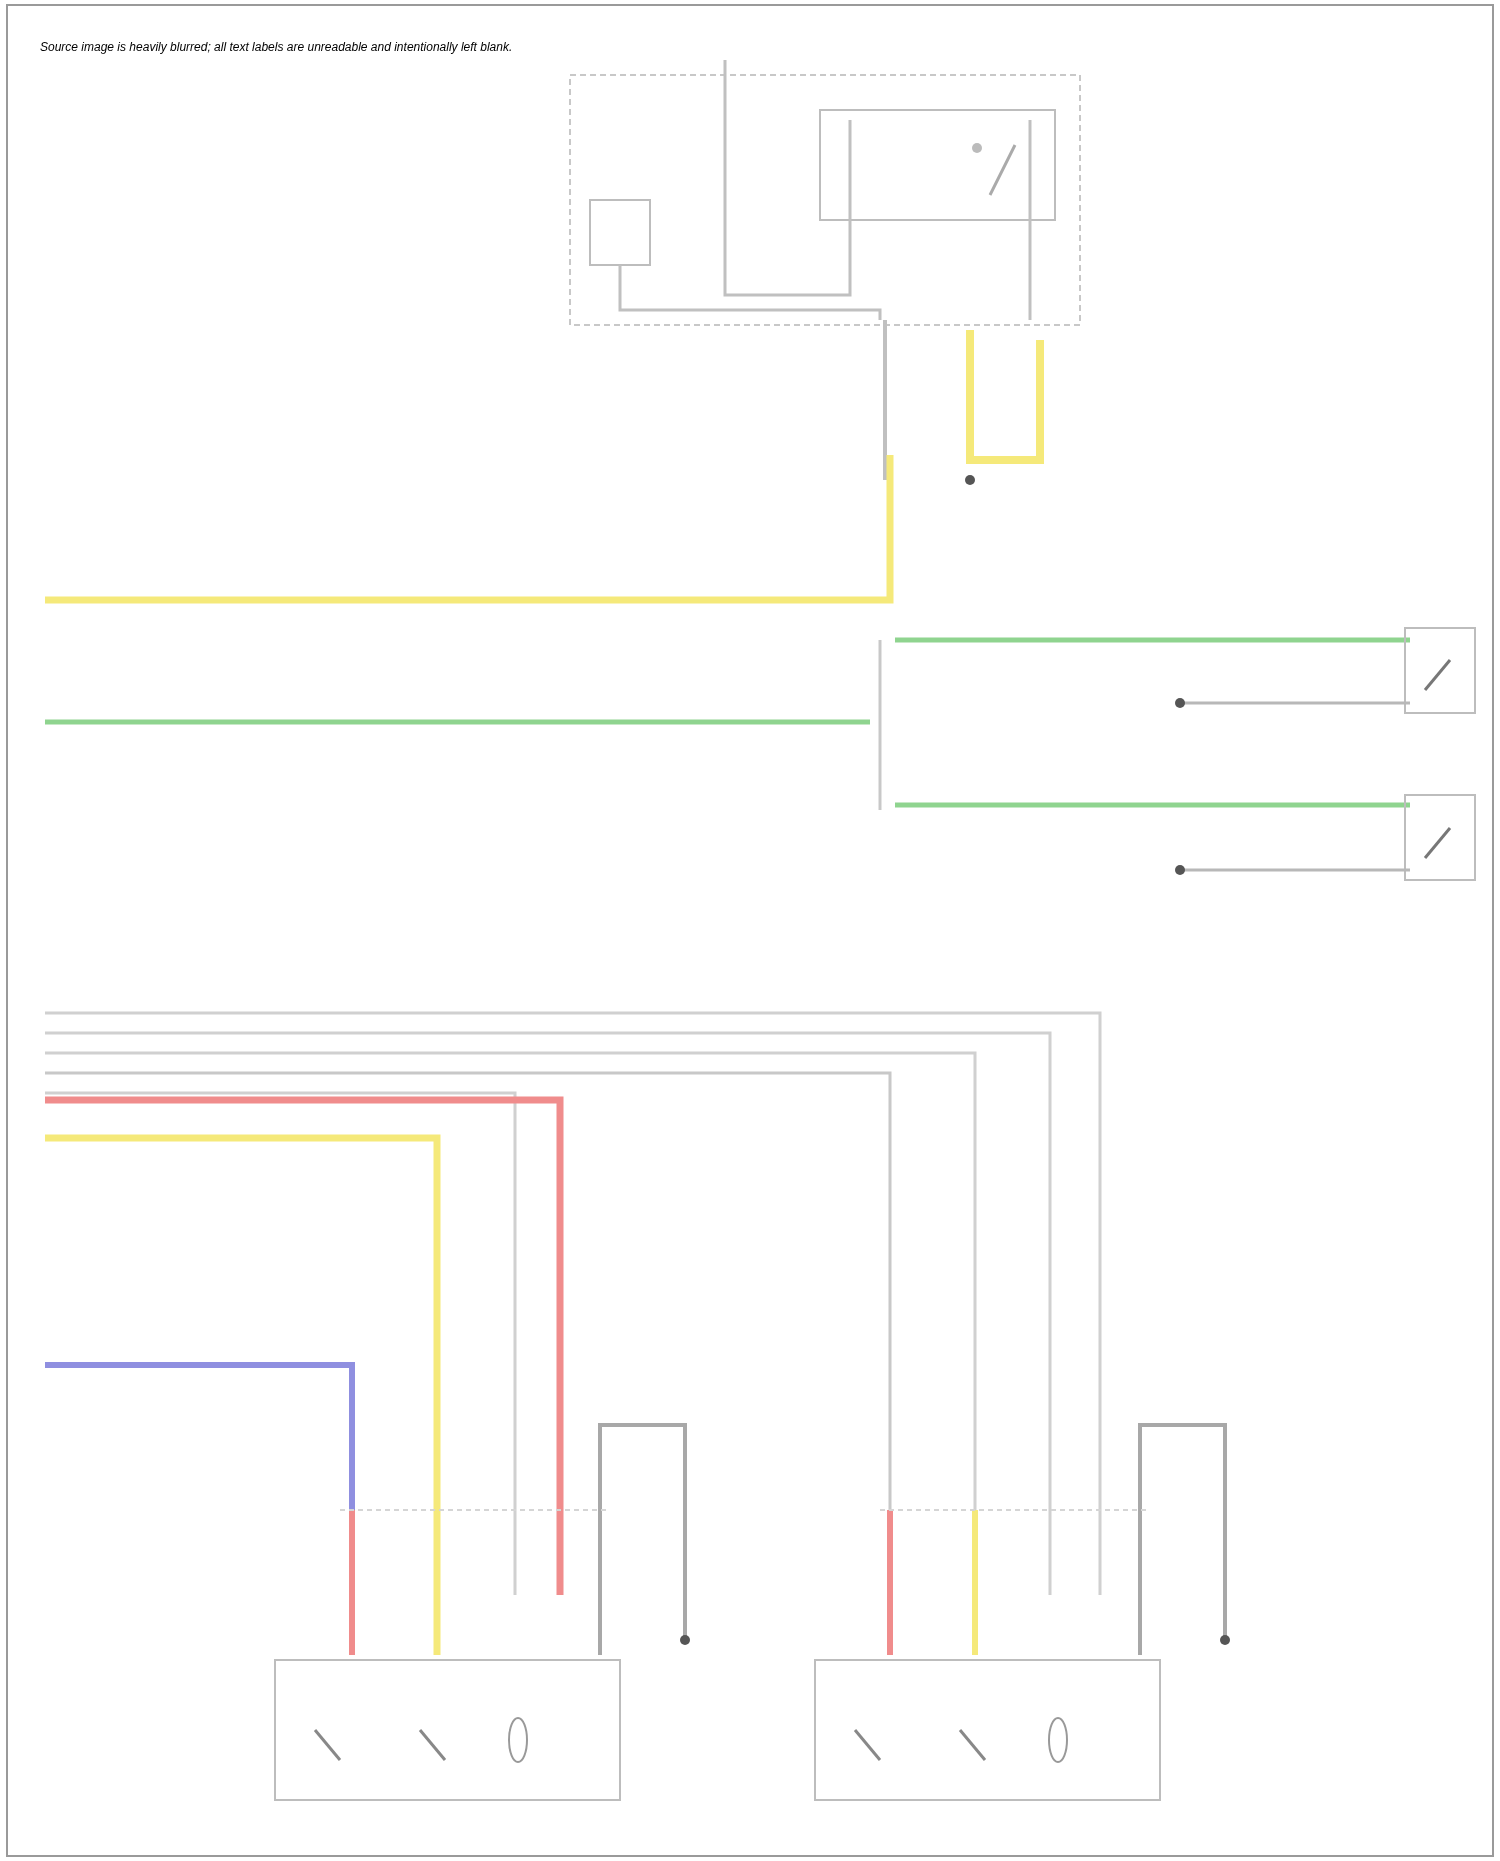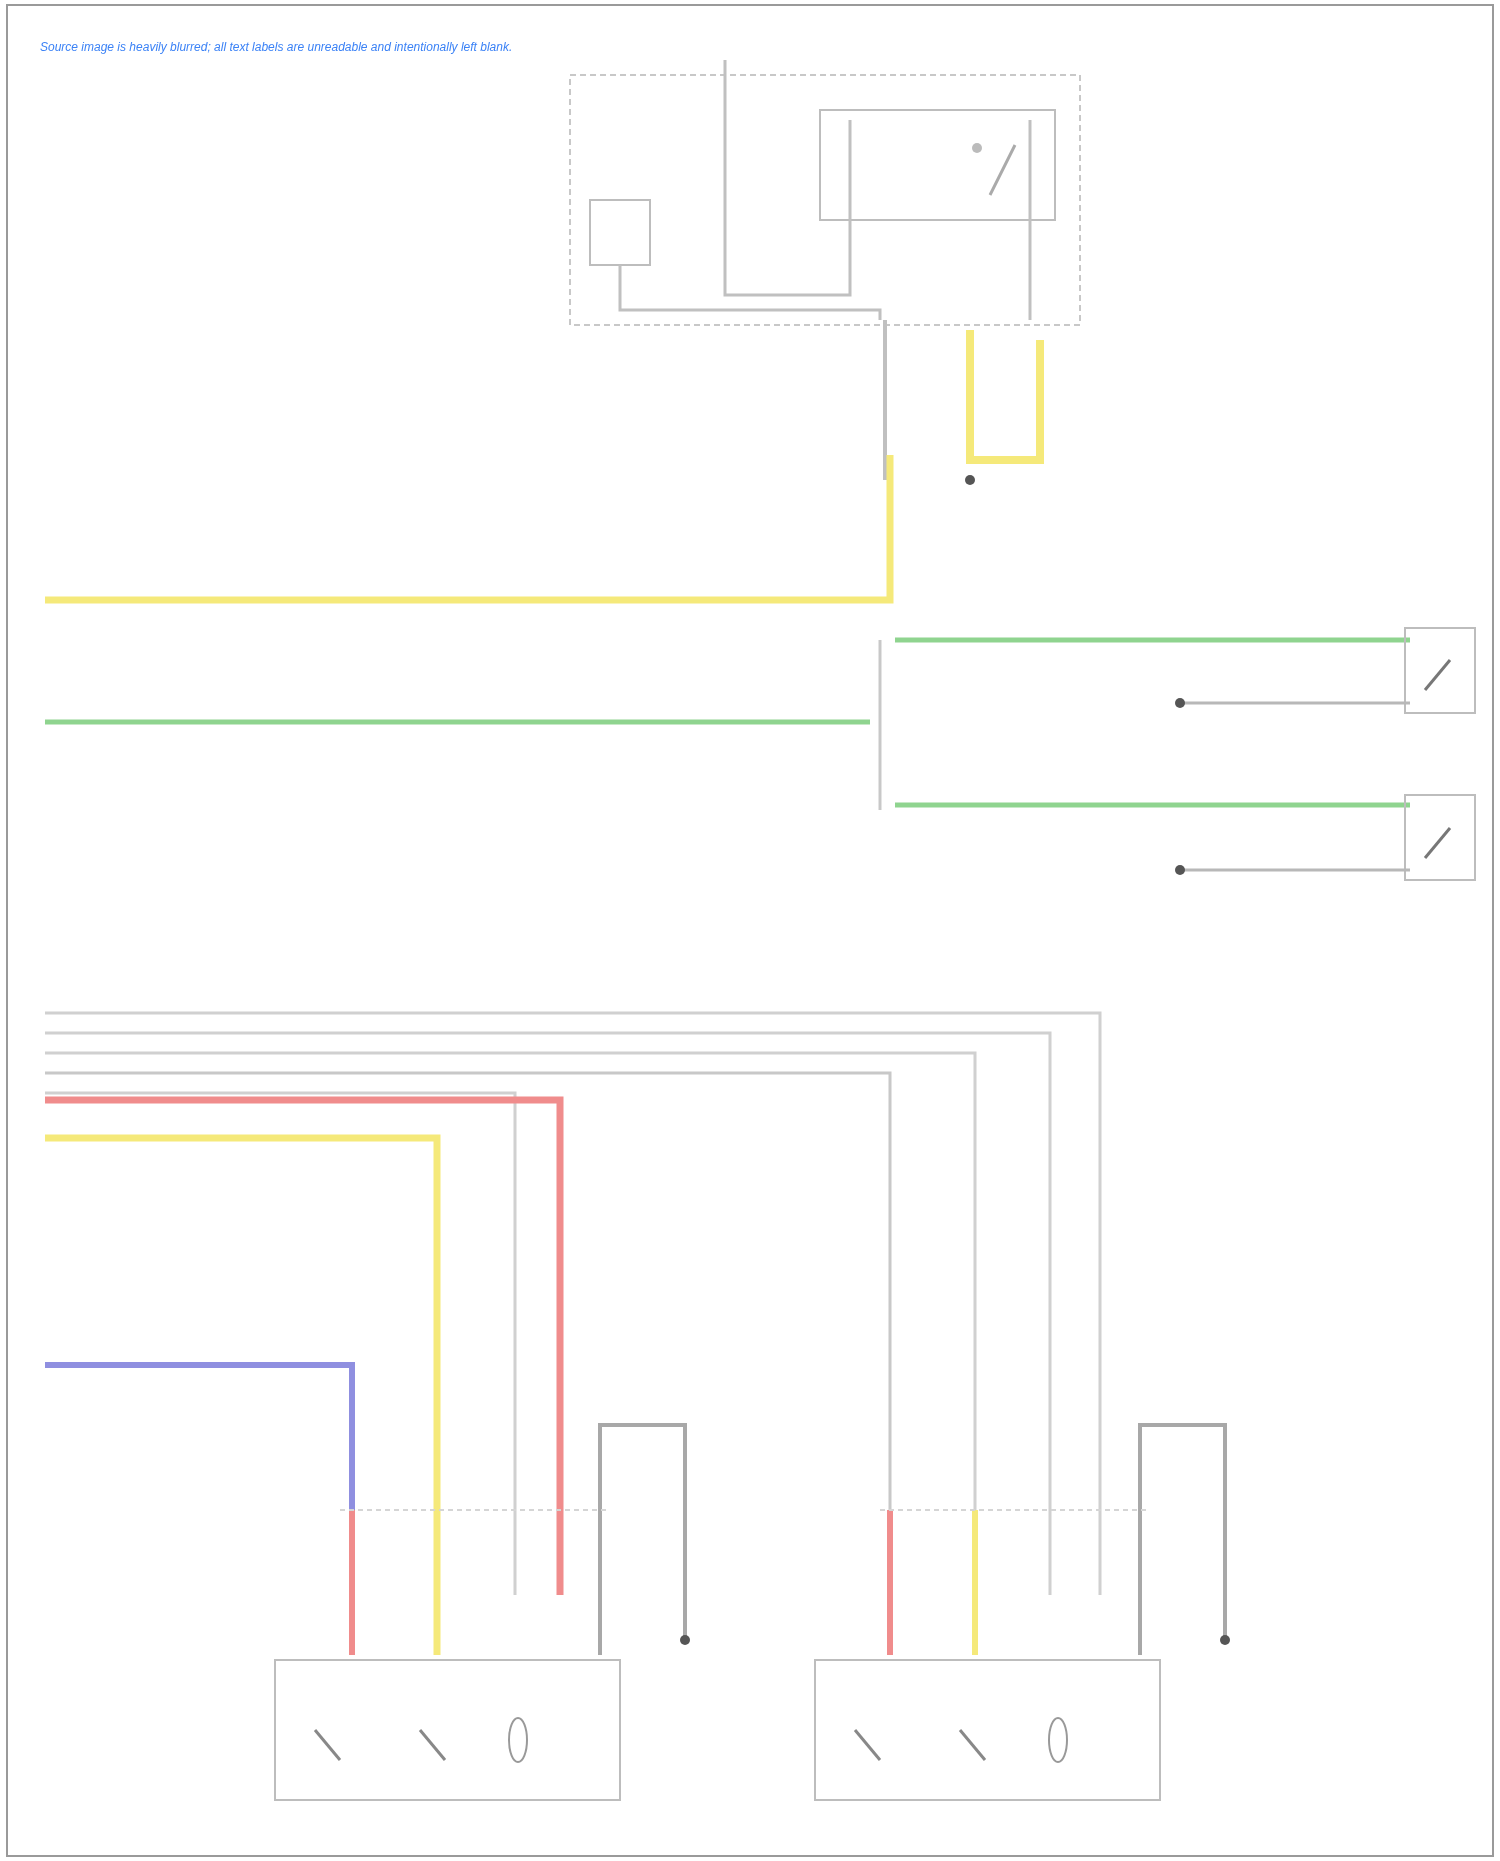--- a/index.html
+++ b/index.html
@@ -1,21 +1,21 @@
 <!DOCTYPE html>
 <html><head>
   <meta charset="utf-8">
   <style>
     html, body { margin: 0; padding: 0; background: #ffffff; }
     body { width: 1500px; height: 1861px; position: relative; overflow: hidden;
            font-family: "Liberation Sans", sans-serif; }
     .frame { position: absolute; left: 6px; top: 4px; width: 1488px; height: 1853px;
              border: 2px solid #9a9a9a; box-sizing: border-box; }
     svg { position: absolute; left: 0; top: 0; }
-    .note { position: absolute; left: 40px; top: 40px; font-size: 12px; color: #3b82f6;
+    .note { position: absolute; left: 40px; top: 40px; font-size: 12px; color: #000000;
             font-style: italic; }
   </style>
 </head>
 <body>
 
 <div class="frame"></div>
 
 <svg width="1500" height="1861" viewBox="0 0 1500 1861">
 
   <rect x="570" y="75" width="510" height="250" fill="none" stroke="#c8c8c8" stroke-dasharray="6,4" stroke-width="2"></rect>

